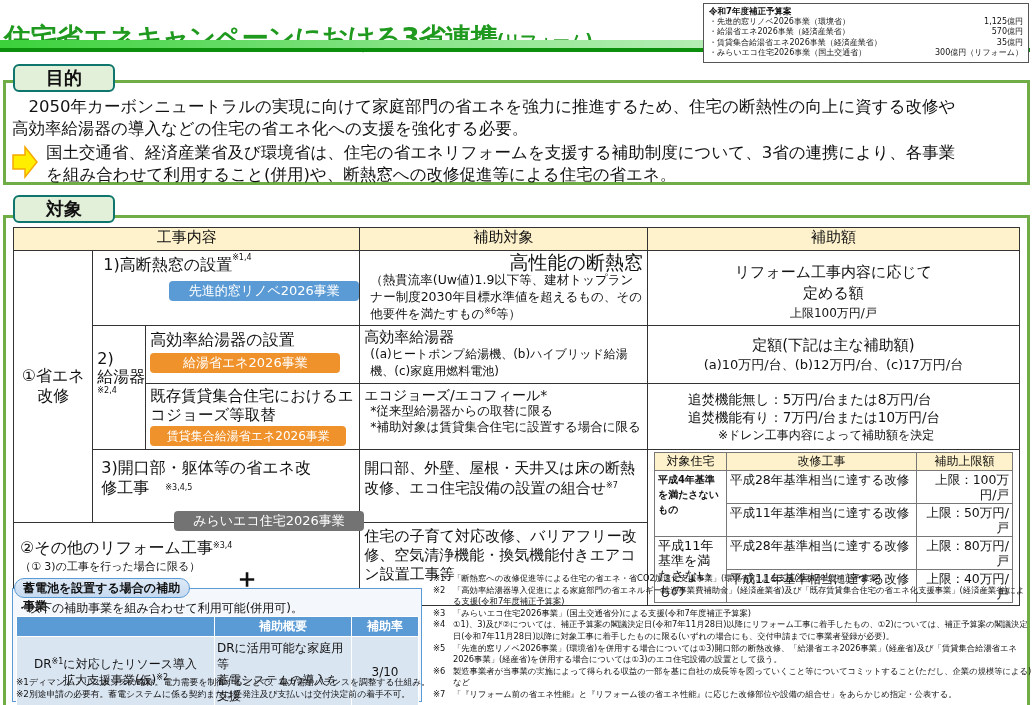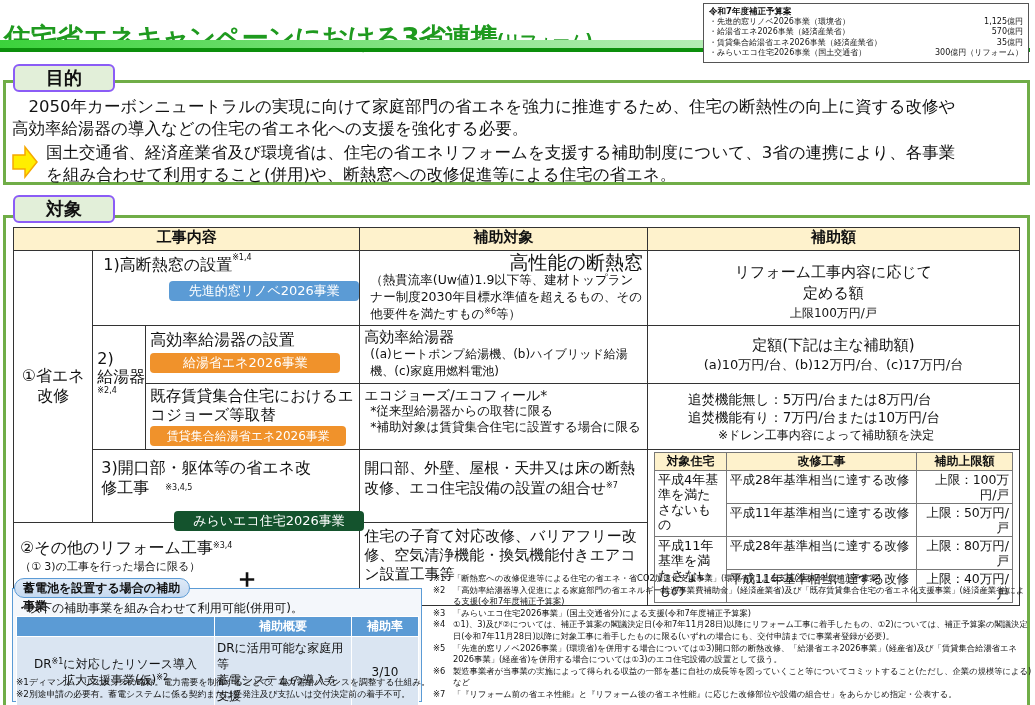--- a/index.html
+++ b/index.html
@@ -12,37 +12,37 @@
   .title-text .sub { font-size: 17px; }
   .title-grad { position: absolute; left: 0; top: 40px; width: 1030px; height: 8px; background: linear-gradient(to right, #3bd23b 0%, #8fe68f 45%, #e8f8e8 100%); }
   .title-line { position: absolute; left: 0; top: 48px; width: 1030px; height: 4px; background: #0c8f0c; }
 
   
   .budget { position: absolute; left: 703px; top: 3px; width: 326px; height: 60px; border: 1px solid #555; background: #fff; font-size: 8px; padding: 2px 5px; line-height: 10.5px; z-index: 2; }
   .budget .btitle { font-weight: bold; font-size: 8.5px; }
   .budget .brow { display: flex; justify-content: space-between; white-space: nowrap; }
 
   
-  .section-tab { position: absolute; background: #e2efd9; border: 2px solid #8b5cf6; border-radius: 6px; font-weight: bold; font-size: 18px; text-align: center; line-height: 24px; z-index: 2; }
+  .section-tab { position: absolute; background: #e2efd9; border: 2px solid #0f766e; border-radius: 6px; font-weight: bold; font-size: 18px; text-align: center; line-height: 24px; z-index: 2; }
   .section-box { position: absolute; border: 3px solid #70ad47; background: #fff; }
 
   
   .purpose-text { position: absolute; left: 12px; top: 96px; width: 1010px; font-size: 16.5px; line-height: 22px; white-space: nowrap; }
   .purpose-arrow { position: absolute; left: 12px; top: 145px; width: 26px; height: 34px; }
   .purpose-action { position: absolute; left: 46px; top: 142px; font-size: 16.5px; line-height: 22px; white-space: nowrap; }
 
   
   table.main { position: absolute; left: 13px; top: 227px; width: 1007px; border-collapse: collapse; font-size: 14px; }
   table.main td, table.main th { border: 1px solid #333; vertical-align: top; }
-  table.main th { background: #fef2cc; font-weight: bold; font-size: 15px; height: 22px; text-align: center; }
+  table.main th { background: #fef2cc; font-weight: normal; font-size: 15px; height: 22px; text-align: center; }
   .cell-label-big { text-align: center; vertical-align: middle !important; font-size: 16px; line-height: 20px; }
   .pill { display: inline-block; color: #fff; font-size: 13px; border-radius: 4px; text-align: center; height: 20px; line-height: 20px; }
   .pill.blue { background: #5b9bd5; }
   .pill.orange { background: #f0922b; }
-  .pill.green { background: #14532d; }
+  .pill.green { background: #737373; }
   sup { font-size: 8px; vertical-align: top; position: relative; top: -2px; }
 
   .amount { text-align: center; font-size: 13.5px; line-height: 18px; }
   .small-note { font-size: 12px; }
 
   table.inner { width: 100%; border-collapse: collapse; font-size: 12.5px; }
   table.inner td, table.inner th { border: 1px solid #777; padding: 1px 3px; line-height: 15px; }
   table.inner th { background: #fef2cc; font-size: 12px; height: 18px; }
 
   
@@ -195,21 +195,21 @@
               <col style="width:190px">
               <col>
             </colgroup>
         <tbody>
               <tr>
           <th>対象住宅</th>
           <th>改修工事</th>
           <th>補助上限額</th>
         </tr>
         <tr style="height:24px">
-          <td rowspan="2" style="font-size:13px;">平成4年基準を満たさないもの</td>
+          <td rowspan="2" style="font-size:10px;font-weight:bold;">平成4年基準を満たさないもの</td>
           <td>平成28年基準相当に達する改修</td>
           <td style="text-align:right;">上限：100万円/戸</td>
         </tr>
         <tr style="height:24px">
           <td>平成11年基準相当に達する改修</td>
           <td style="text-align:right;">上限：50万円/戸</td>
         </tr>
         <tr style="height:24px">
           <td rowspan="2" style="font-size:13px;">平成11年基準を満たさないもの</td>
           <td>平成28年基準相当に達する改修</td>

